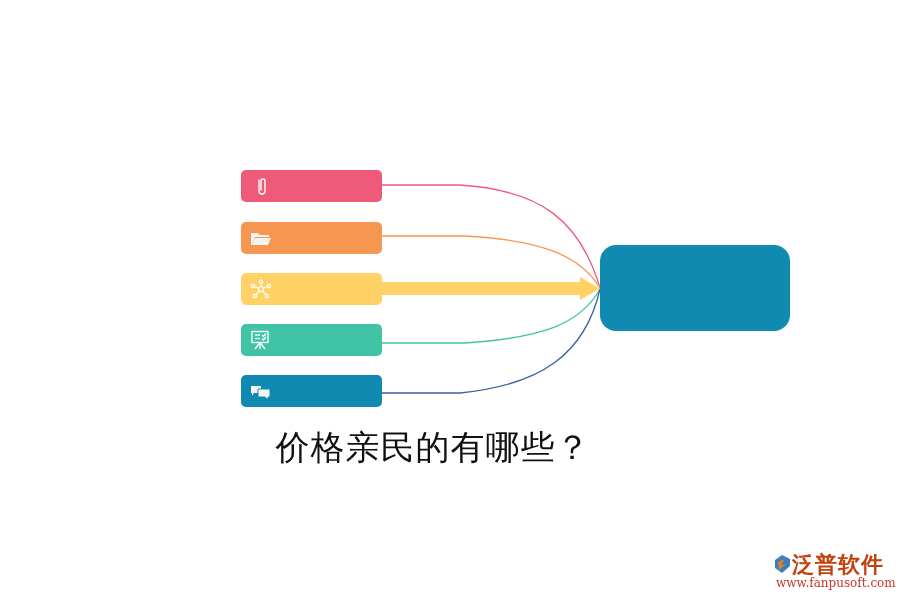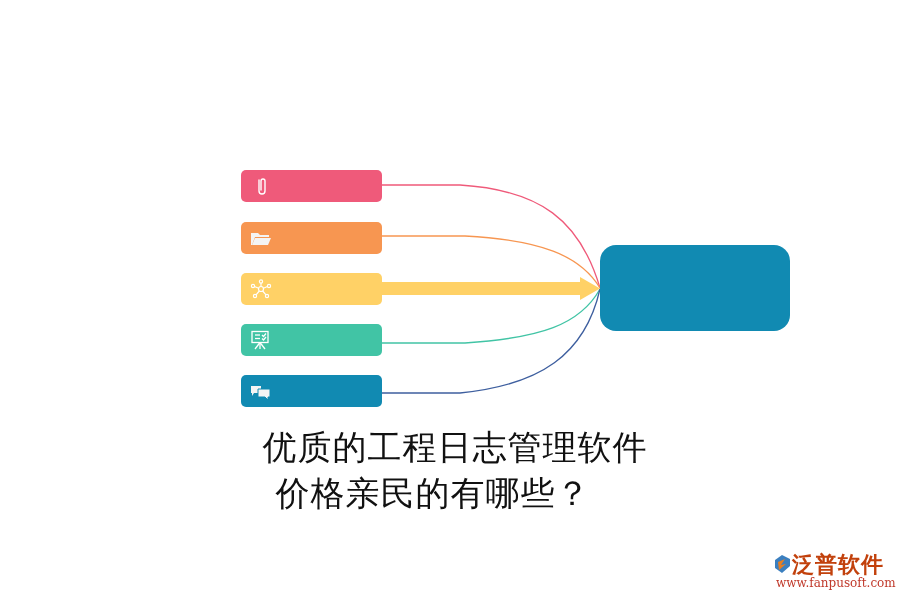--- a/index.html
+++ b/index.html
@@ -83,21 +83,20 @@
     <path d="M8 8 L20 8 L20 16 L18 16 L18 19 L15 16 L8 16 Z" fill="#f4f4f4" stroke="#118ab2" stroke-width="1"></path>
   </svg>
   <span></span>
 </div>
 
 <div class="hub">
   <span></span>
 </div>
 
 <div class="title">
-  <span>优质的工程日志管理软件</span>
   <span class="line2">价格亲民的有哪些？</span>
 </div>
 
 <div class="logo">
   <svg class="mark" viewBox="0 0 20 20">
     <path d="M10 1 L18 5 L18 12 L10 19 L3 14 L3 6 Z" fill="#3b7fbf"></path>
     <path d="M6 8 L13 5 L9 11 L14 10 L7 16 Z" fill="#e67e22"></path>
   </svg>
   <span class="brand">泛普软件</span>
   <span class="url">www.fanpusoft.com</span>

